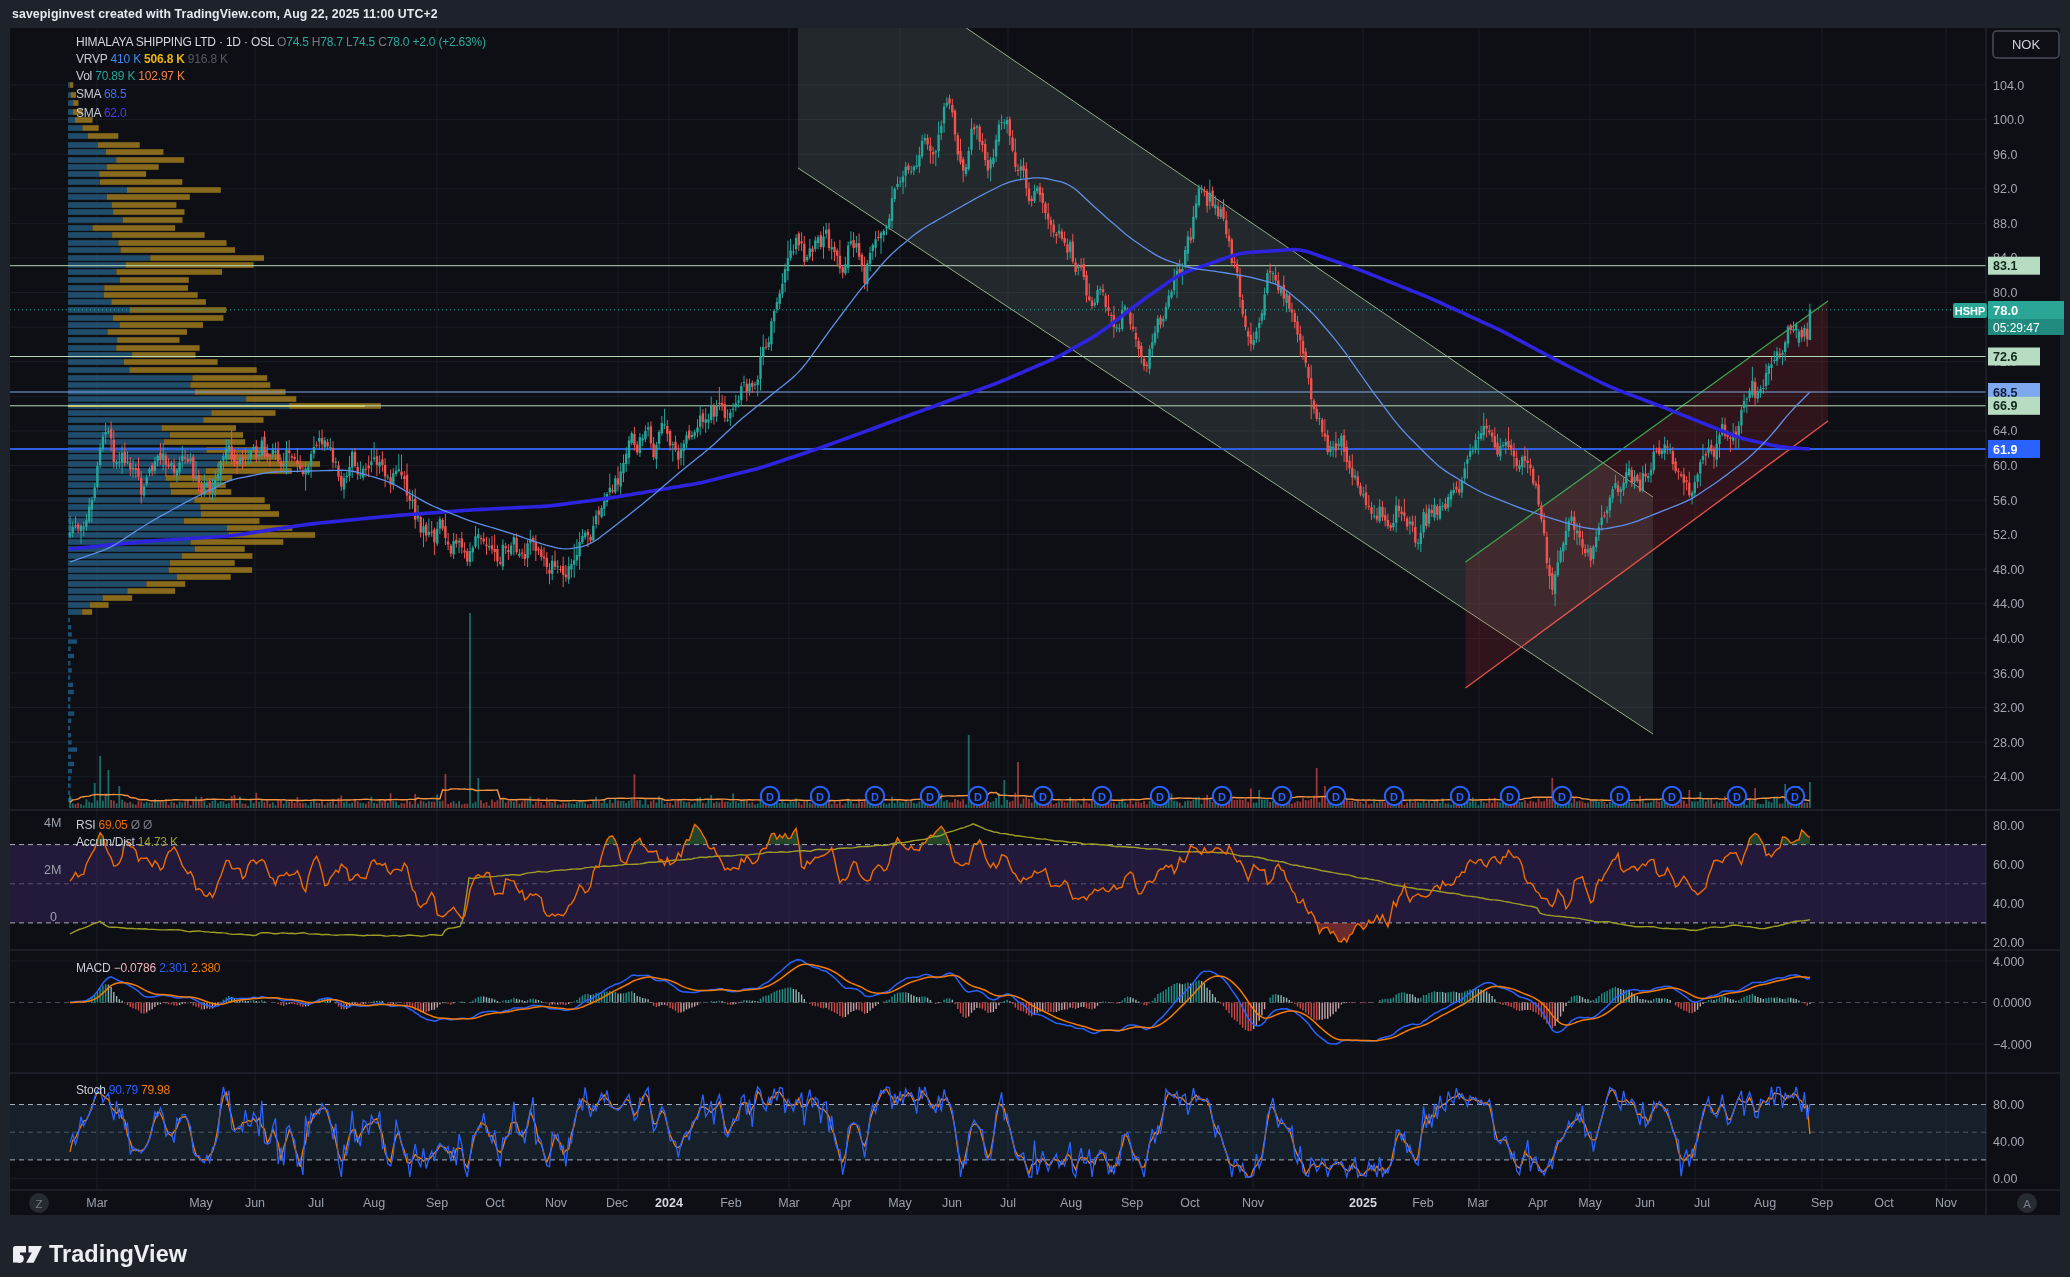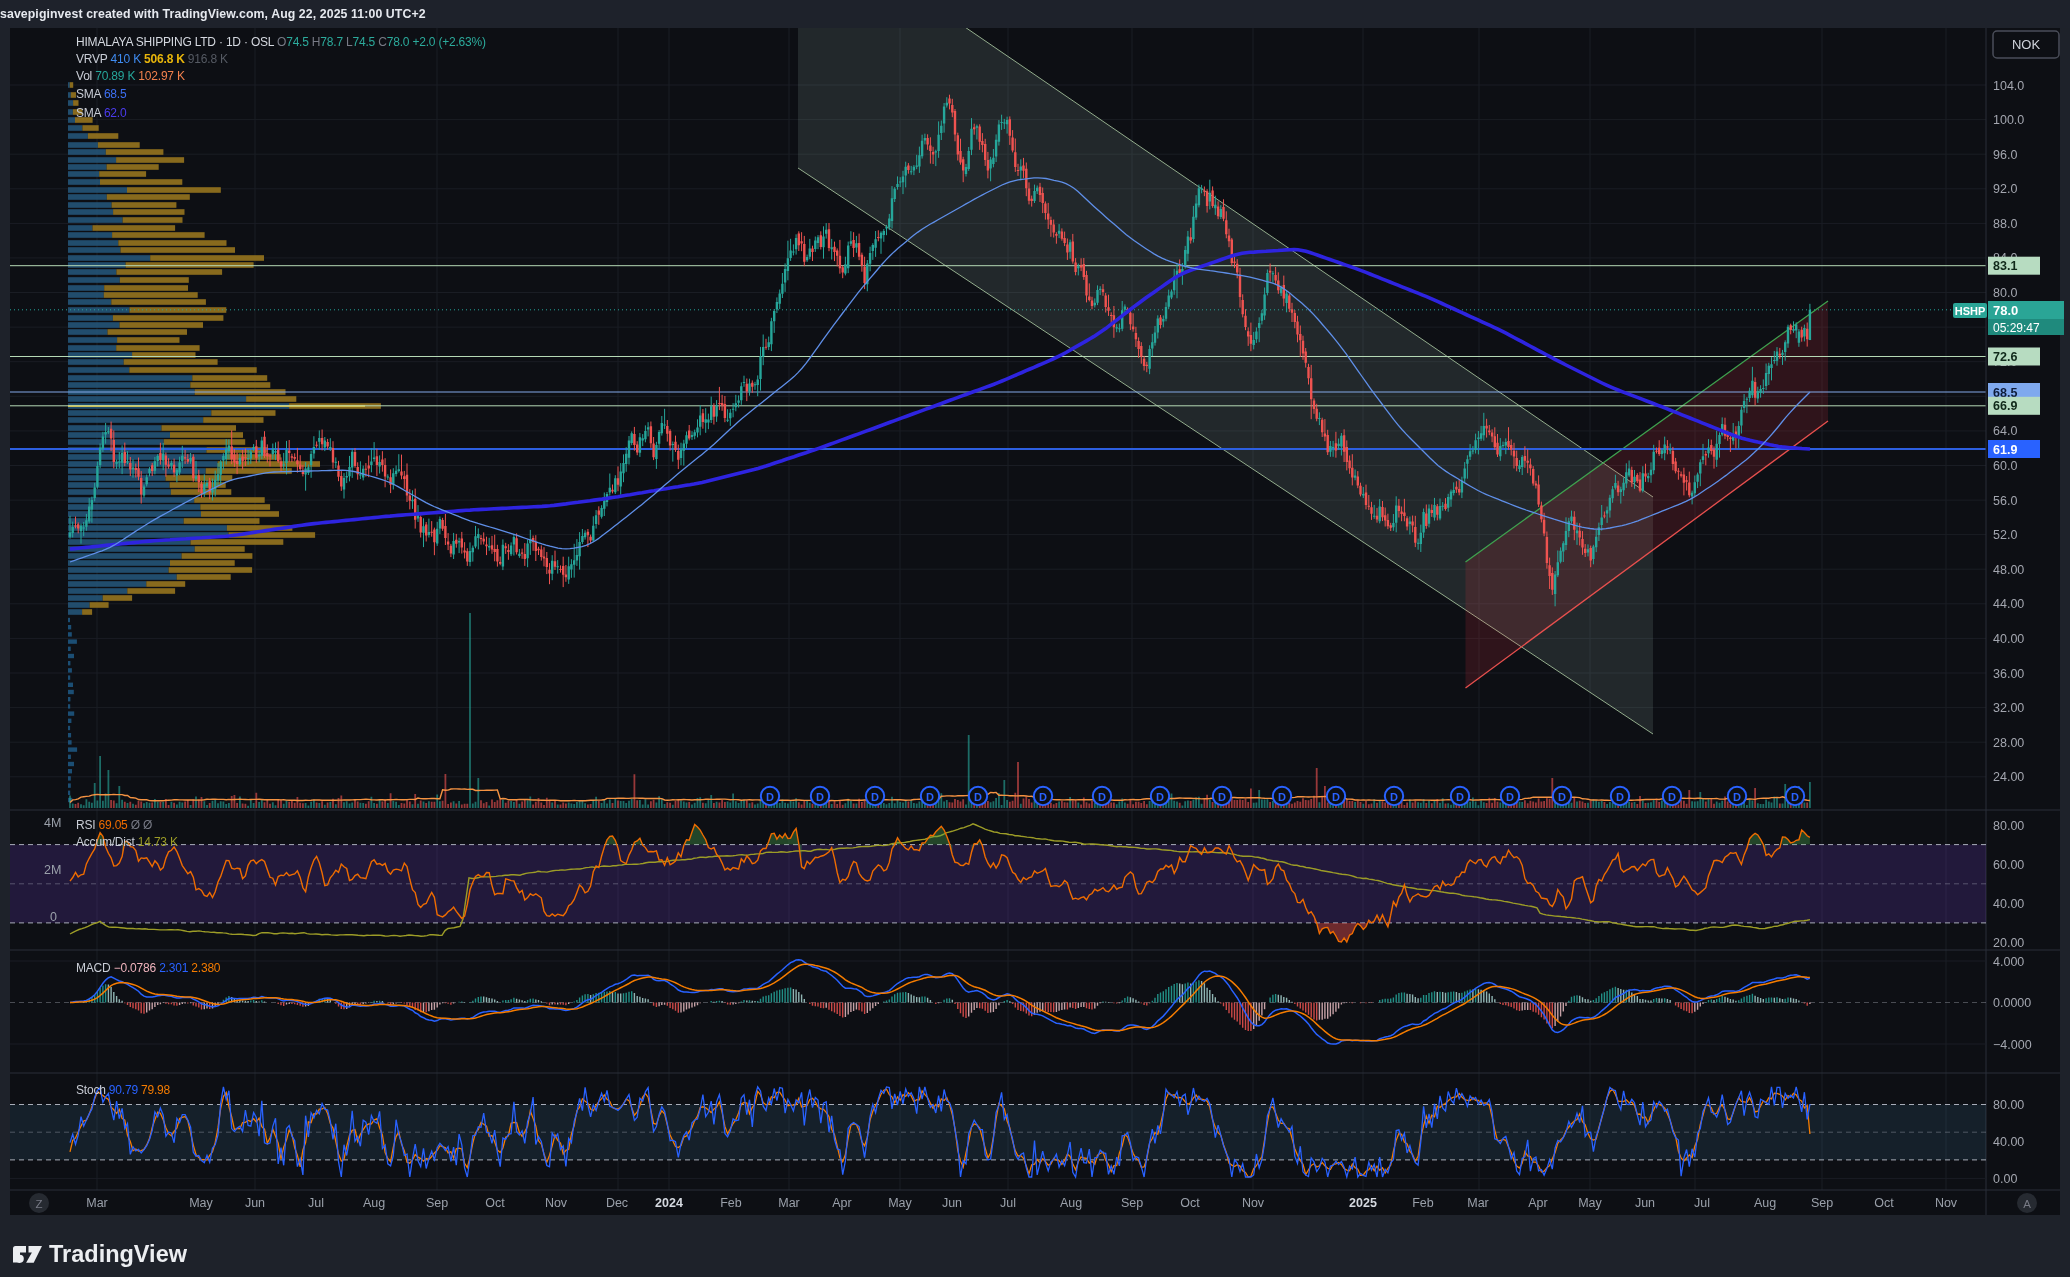--- a/index.html
+++ b/index.html
@@ -1,16 +1,16 @@
 <!DOCTYPE html>
 <html><head><meta charset="utf-8"><style>
 html,body{margin:0;padding:0;background:#1e222a;width:2070px;height:1277px;overflow:hidden}
 .hdr{position:absolute;left:0;top:0;width:2070px;height:28px;background:#1e222b;
 font-family:"Liberation Sans",sans-serif;font-size:12.3px;font-weight:bold;color:#e6e9ef;letter-spacing:0.1px;
-line-height:28px;padding-left:0;box-sizing:border-box}
+line-height:28px;padding-left:12px;box-sizing:border-box}
 svg{position:absolute;left:0;top:28px}
 </style></head><body>
 <div class="hdr">savepiginvest created with TradingView.com, Aug 22, 2025 11:00 UTC+2</div>
 <svg width="2070" height="1249" viewBox="0 28 2070 1249">
 <rect x="0" y="0" width="2070" height="1277" fill="#1e222a"></rect>
 <rect x="10" y="28" width="2050" height="1187" fill="#0d0f14"></rect>
 <line x1="97" y1="28" x2="97" y2="1190" stroke="#1b1e25" stroke-width="1"></line>
 <line x1="255" y1="28" x2="255" y2="1190" stroke="#1b1e25" stroke-width="1"></line>
 <line x1="437" y1="28" x2="437" y2="1190" stroke="#1b1e25" stroke-width="1"></line>
 <line x1="618" y1="28" x2="618" y2="1190" stroke="#1b1e25" stroke-width="1"></line>

